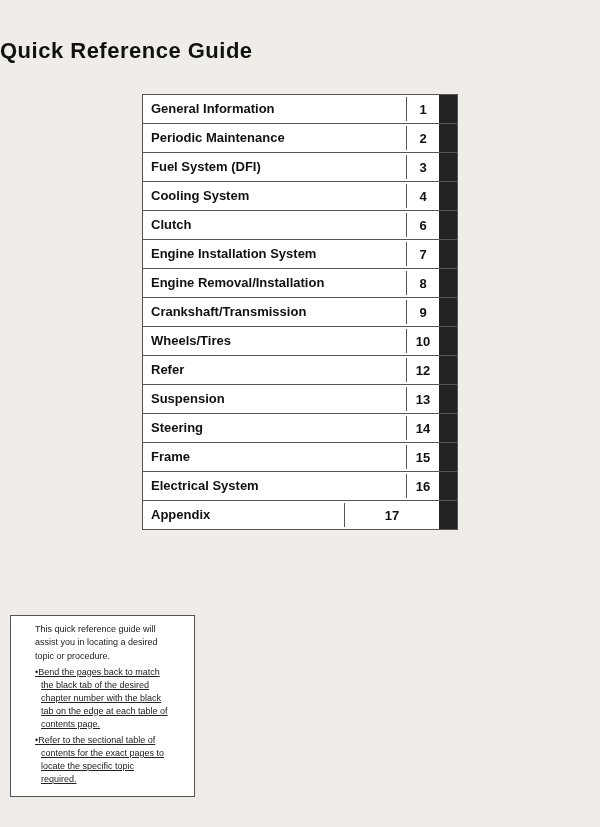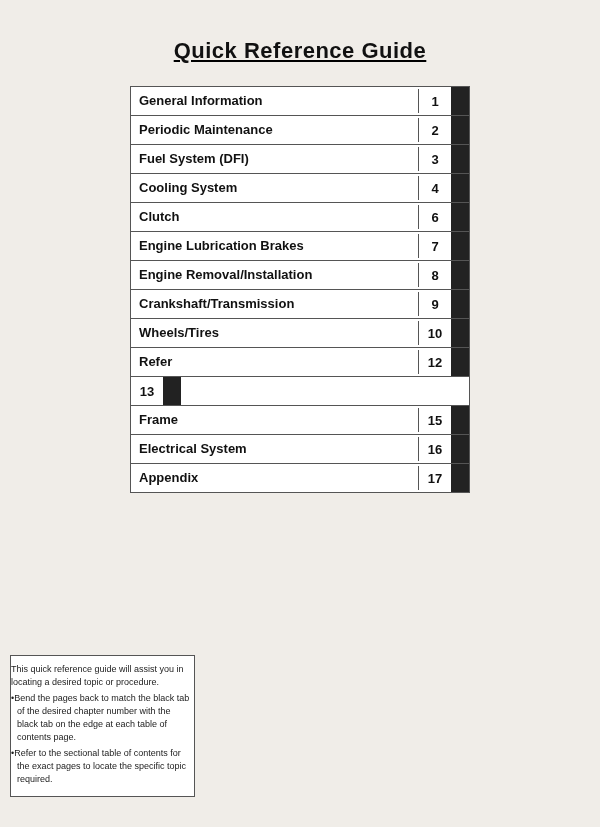--- a/index.html
+++ b/index.html
@@ -18,49 +18,48 @@
     }
 
     .page {
       width: 600px;
       height: 827px;
       background: #f0ede8;
       position: relative;
     }
 
     .title-section {
-      text-align: center;
       padding-top: 38px;
       padding-bottom: 18px;
-      text-decoration: underline;
     }
 
     .title-section h1 {
       font-size: 22px;
       font-weight: bold;
       color: #111;
       letter-spacing: 0.5px;
     }
 
     .table-container {
-      margin: 4px auto;
-      width: 340px;
+      margin: 12px auto;
+      width: 316px;
     }
 
     .table-row {
       display: flex;
       align-items: center;
       border: 1.5px solid #555;
       border-bottom: none;
       background: #fff;
       min-height: 28px;
     }
 
     .table-row:last-child {
       border-bottom: 1.5px solid #555;
+      gap: 31px;
     }
 
     .row-label {
       flex: 1;
       padding: 4px 10px 4px 8px;
       font-size: 13px;
       font-weight: bold;
       color: #111;
       border-right: 1.5px solid #555;
       line-height: 1.3;
@@ -82,33 +81,34 @@
       min-height: 28px;
     }
 
     .note-box {
       position: absolute;
       left: 10px;
       bottom: 30px;
       width: 185px;
       border: 1.5px solid #555;
       background: #fff;
-      padding: 7px 0;
+      padding: 7px 24px;
       font-size: 9px;
       color: #222;
       line-height: 1.45;
     }
 
     .note-box p {
       margin-bottom: 3px;
     }
 
     .note-box p.bullet {
       text-indent: -6px;
       padding-left: 6px;
+      text-decoration: underline;
     }
   </style>
 </head>
 <body>
 
 <div class="page">
 
   <div class="title-section">
     <h1>Quick Reference Guide</h1>
   </div>
@@ -133,21 +133,21 @@
         <span class="row-label">Cooling System</span>
         <span class="row-number">4</span>
         <span class="row-tab"></span>
       </div>
       <div class="table-row">
         <span class="row-label">Clutch</span>
         <span class="row-number">6</span>
         <span class="row-tab"></span>
       </div>
       <div class="table-row">
-        <span class="row-label">Engine Lubrication Brakes</span>
+        <span class="row-label">Engine Installation System</span>
         <span class="row-number">7</span>
         <span class="row-tab"></span>
       </div>
       <div class="table-row">
         <span class="row-label">Engine Removal/Installation</span>
         <span class="row-number">8</span>
         <span class="row-tab"></span>
       </div>
       <div class="table-row">
         <span class="row-label">Crankshaft/Transmission</span>
@@ -158,21 +158,27 @@
         <span class="row-label">Wheels/Tires</span>
         <span class="row-number">10</span>
         <span class="row-tab"></span>
       </div>
       <div class="table-row">
         <span class="row-label">Refer</span>
         <span class="row-number">12</span>
         <span class="row-tab"></span>
       </div>
       <div class="table-row">
+        <span class="row-label">Suspension</span>
         <span class="row-number">13</span>
+        <span class="row-tab"></span>
+      </div>
+      <div class="table-row">
+        <span class="row-label">Steering</span>
+        <span class="row-number">14</span>
         <span class="row-tab"></span>
       </div>
       <div class="table-row">
         <span class="row-label">Frame</span>
         <span class="row-number">15</span>
         <span class="row-tab"></span>
       </div>
       <div class="table-row">
         <span class="row-label">Electrical System</span>
         <span class="row-number">16</span>

